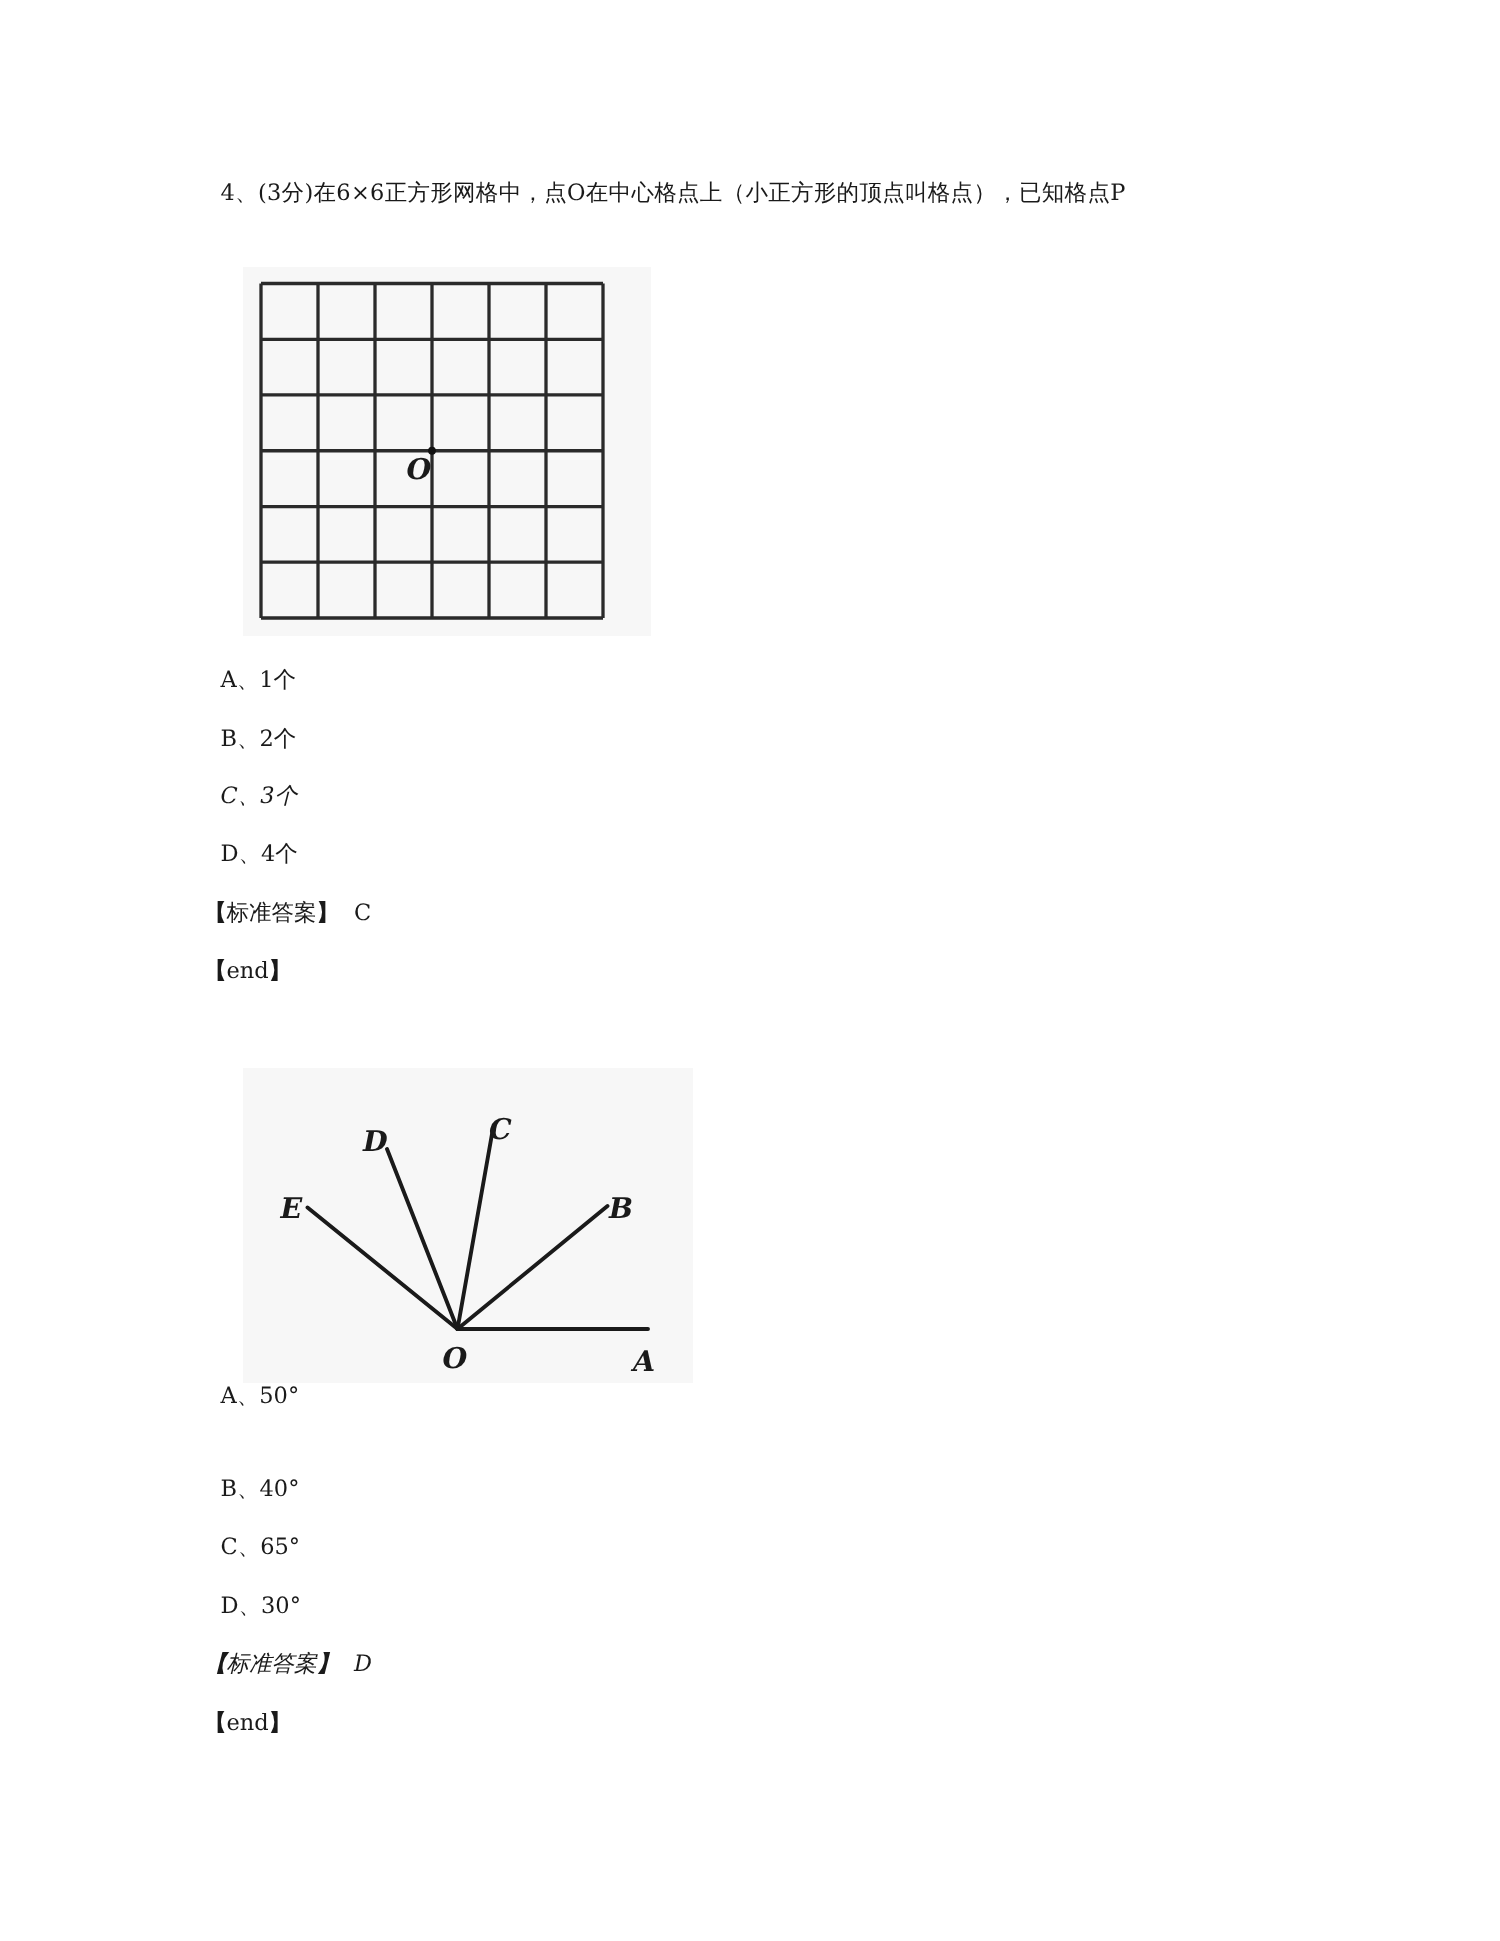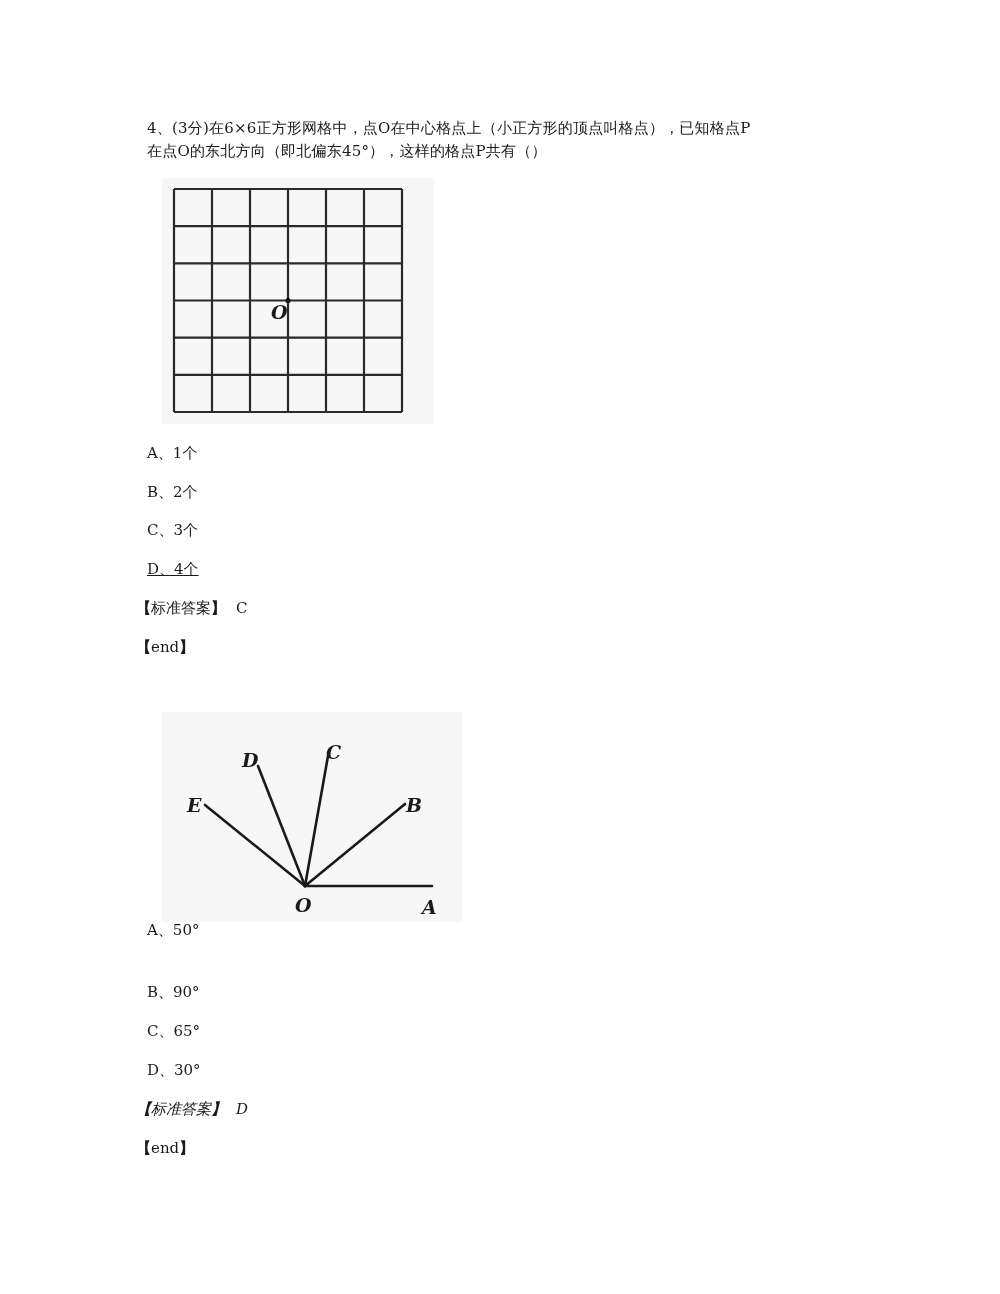--- a/index.html
+++ b/index.html
@@ -69,21 +69,20 @@
       fill: #1a1a1a;
     }
   </style>
 </head>
 <body>
 
 <div class="page">
 
   <div class="q-stem" style="top:117px;">
     <div>4、(3分)在6×6正方形网格中，点O在中心格点上（小正方形的顶点叫格点），已知格点P</div>
-    <div>在点O的东北方向（即北偏东45°），这样的格点P共有（）</div>
   </div>
 
   <div class="fig" style="left:162px; top:178px; width:272px; height:246px;">
     <svg width="272" height="246" viewBox="0 0 272 246">
       <g stroke="#2a2a2a" stroke-width="2.2" fill="none">
 
         <line x1="12" y1="11" x2="12" y2="234"></line>
         <line x1="50" y1="11" x2="50" y2="234"></line>
         <line x1="88" y1="11" x2="88" y2="234"></line>
         <line x1="126" y1="11" x2="126" y2="234"></line>
@@ -99,22 +98,22 @@
         <line x1="12" y1="196.8" x2="240" y2="196.8"></line>
         <line x1="12" y1="234" x2="240" y2="234"></line>
       </g>
       <circle cx="126" cy="122.5" r="2.6" fill="#111"></circle>
       <text x="109" y="141" class="fig-label">O</text>
     </svg>
   </div>
 
   <div class="opt" style="top:443px;">A、1个</div>
   <div class="opt" style="top:482px;">B、2个</div>
-  <div class="opt" style="top:520px;">C、3个</div>
-  <div class="opt" style="top:559px;text-decoration:underline;">D、4个</div>
+  <div class="opt" style="top:520px;font-style:italic;">C、3个</div>
+  <div class="opt" style="top:559px;">D、4个</div>
 
   <div class="tag" style="top:598px;">
     <span class="br">【</span><span class="lbl">标准答案</span><span class="br">】</span><span class="val">C</span>
   </div>
 
   <div class="tag" style="top:637px;">
     <span class="br">【</span><span class="lbl" style="font-family:'DejaVu Serif','Liberation Serif',serif;">end</span><span class="br">】</span>
   </div>
 
 
@@ -131,21 +130,21 @@
       <text x="133" y="200" class="fig-label">O</text>
       <text x="260" y="202" class="fig-label">A</text>
       <text x="244" y="100" class="fig-label">B</text>
       <text x="164" y="47" class="fig-label">C</text>
       <text x="80" y="55" class="fig-label">D</text>
       <text x="25" y="100" class="fig-label">E</text>
     </svg>
   </div>
 
   <div class="opt" style="top:920px;">A、50°</div>
-  <div class="opt" style="top:982px;">B、90°</div>
+  <div class="opt" style="top:982px;">B、40°</div>
   <div class="opt" style="top:1021px;">C、65°</div>
   <div class="opt" style="top:1060px;">D、30°</div>
 
   <div class="tag" style="top:1099px;font-style:italic;">
     <span class="br">【</span><span class="lbl">标准答案</span><span class="br">】</span><span class="val">D</span>
   </div>
 
   <div class="tag" style="top:1138px;">
     <span class="br">【</span><span class="lbl" style="font-family:'DejaVu Serif','Liberation Serif',serif;">end</span><span class="br">】</span>
   </div>

